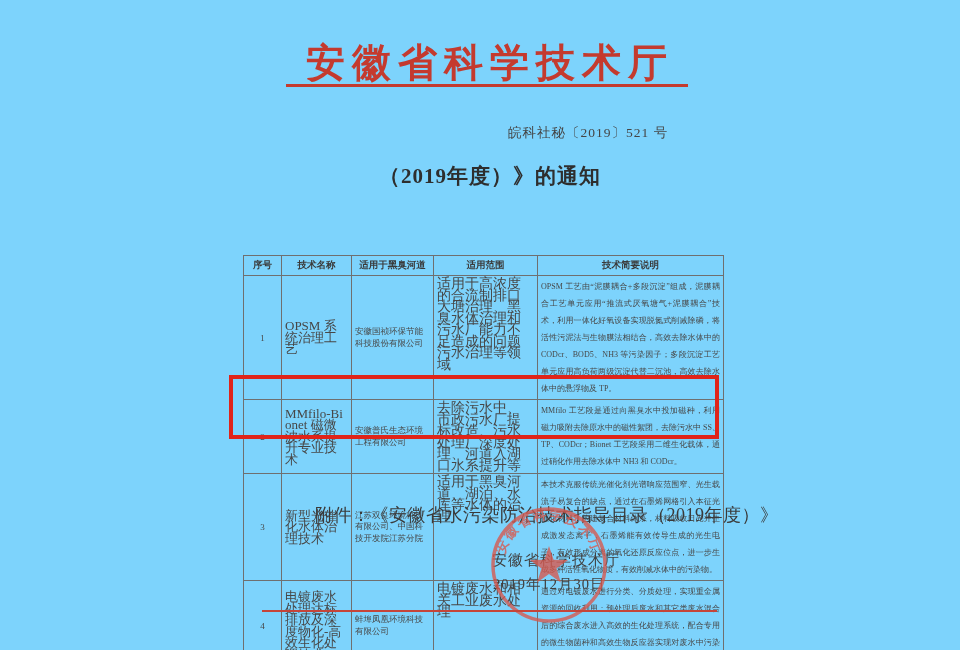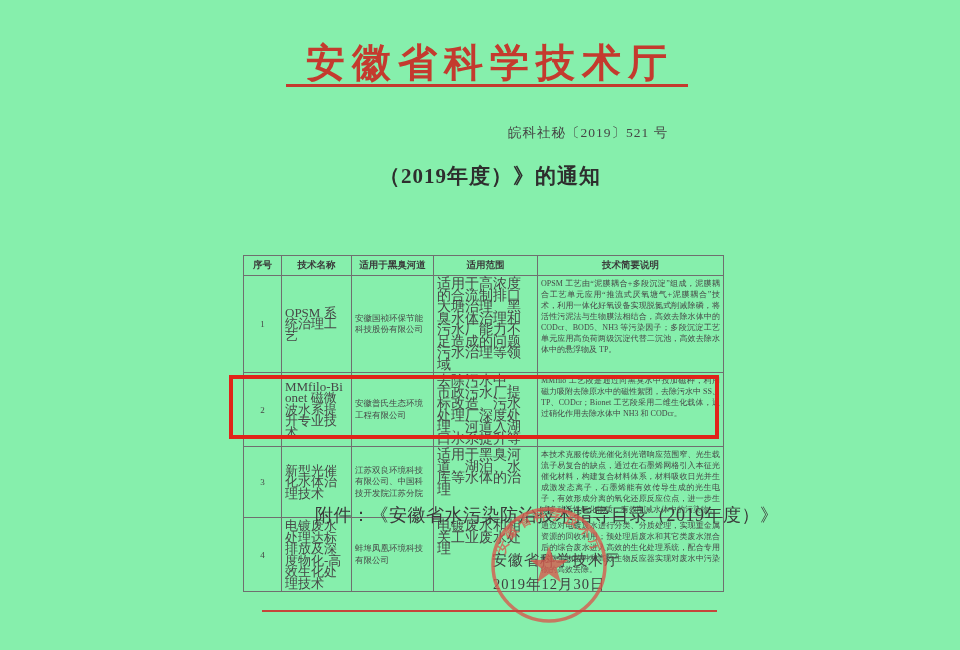--- a/index.html
+++ b/index.html
@@ -1,17 +1,17 @@
 <!DOCTYPE html>
 <html><head>
 <meta charset="utf-8">
 <style>
   html,body{margin:0;padding:0;background:#ffffff;}
   .canvas{
-    position:relative;width:960px;height:650px;background:#86efac;overflow:hidden;
+    position:relative;width:960px;height:650px;background:#7dd3fc;overflow:hidden;
     font-family:"Liberation Serif","DejaVu Serif",serif;color:#3b3b3b;
   }
   .scan{filter:blur(0.2px);}
   .agency{
     position:absolute;left:250px;top:36px;width:480px;text-align:center;
     font-size:39px;font-weight:bold;color:#c43a2e;letter-spacing:7px;white-space:nowrap;
   }
   .agency-line{
     position:absolute;left:286px;top:84px;width:402px;height:3px;background:#c43a2e;
   }
@@ -26,21 +26,21 @@
     position:absolute;left:243px;top:255px;width:480px;border-collapse:collapse;table-layout:fixed;
   }
   table.catalog td,table.catalog th{
     border:1px solid #6f6f6f;padding:2px 3px;color:#474747;word-break:break-all;
   }
   table.catalog th{font-size:9.5px;font-weight:bold;text-align:center;padding:3px 2px;color:#3a3a3a;}
   td.c-no{font-size:9px;text-align:center;vertical-align:middle;}
   td.c-name{font-size:13px;vertical-align:middle;line-height:11.5px;}
   td.c-prov{font-size:8.5px;vertical-align:middle;line-height:11.5px;}
   td.c-scope{font-size:14px;vertical-align:top;line-height:11.5px;}
-  td.c-sum{font-size:8px;vertical-align:top;line-height:11px;text-align:justify;}
+  td.c-sum{font-size:8px;vertical-align:top;line-height:17px;text-align:justify;}
   .highlight-box{
     position:absolute;left:229px;top:375px;width:490px;height:64px;box-sizing:border-box;
     border:4px solid #e02419;pointer-events:none;
   }
   .attachment{
     position:absolute;left:315px;top:503px;font-size:18px;color:#3a3a3a;letter-spacing:0.5px;white-space:nowrap;
   }
   .issuer{
     position:absolute;left:492px;top:551px;font-size:15px;color:#3f3f3f;letter-spacing:1px;white-space:nowrap;
   }

